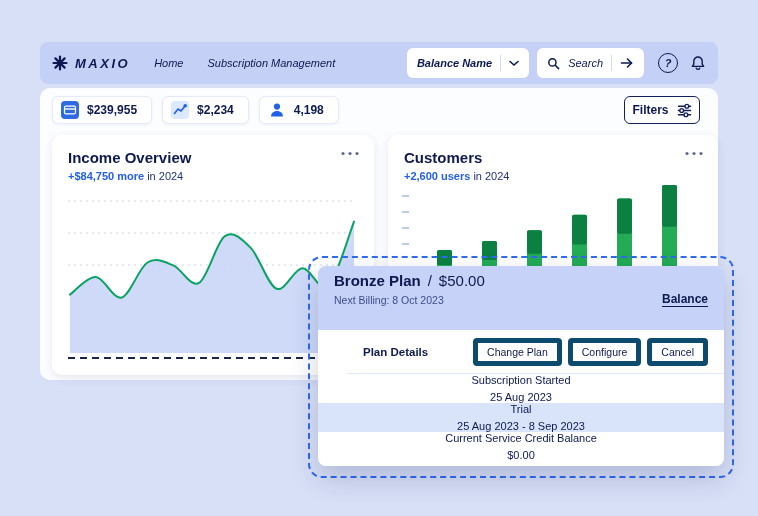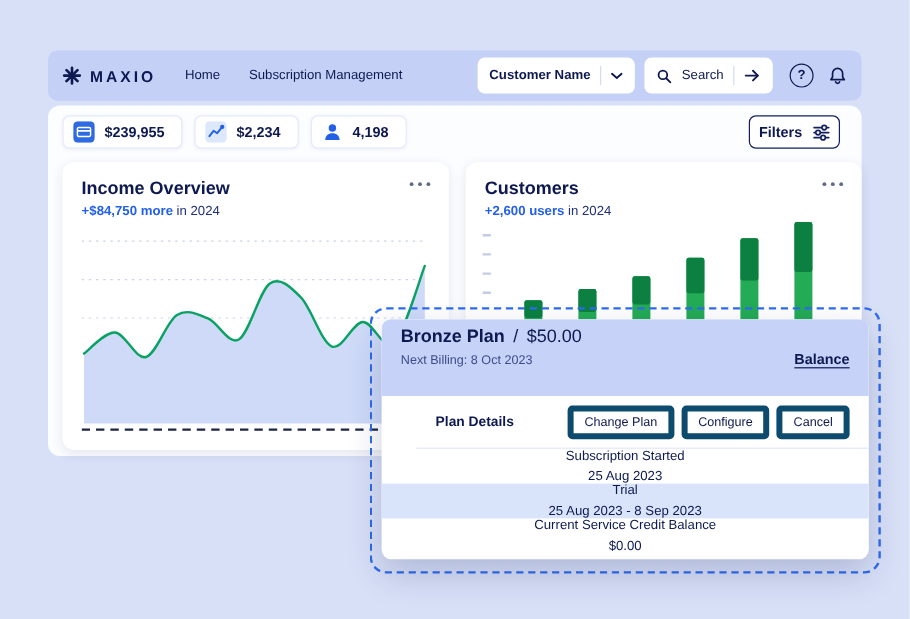--- a/index.html
+++ b/index.html
@@ -8,21 +8,21 @@
     position:relative;
     background:#d8e0f7;
     font-family:"Liberation Sans",sans-serif;
     color:#0d1950;
     overflow:hidden;
   }
   
   .navbar{
     position:absolute;left:40px;top:42px;width:678px;height:42px;
     background:#c4d0f6;border-radius:8px;
-    display:flex;align-items:center;padding:0 12px;
+    display:flex;align-items:center;padding:0 12px;font-style:italic;
   }
   .brand{display:flex;align-items:center;gap:7px;cursor:pointer}
   .brand-name{font-size:13px;font-weight:700;letter-spacing:2.5px}
   .nav-link{font-size:11px;margin-left:24px;cursor:pointer;white-space:nowrap}
   .nav-spacer{flex:1}
   .pill{
     background:#fff;height:30px;border-radius:6px;
     display:flex;align-items:center;gap:8px;padding:0 10px;
     font-size:11px;cursor:pointer;
   }
@@ -120,21 +120,21 @@
         </g>
       </svg>
     </span>
     <span class="brand-name">MAXIO</span>
   </div>
   <span class="nav-link">Home</span>
   <span class="nav-link">Subscription Management</span>
   <span class="nav-spacer"></span>
 
   <div class="pill dropdown">
-    <span>Customer Name</span>
+    <span>Balance Name</span>
     <span class="pill-divider"></span>
     <span>
       <svg width="10" height="8" viewBox="0 0 10 8">
         <polyline points="1,2.5 5,6 9,2.5" fill="none" stroke="#0d1950" stroke-width="1.6" stroke-linecap="round"></polyline>
       </svg>
     </span>
   </div>
 
   <div class="pill">
     <span>

